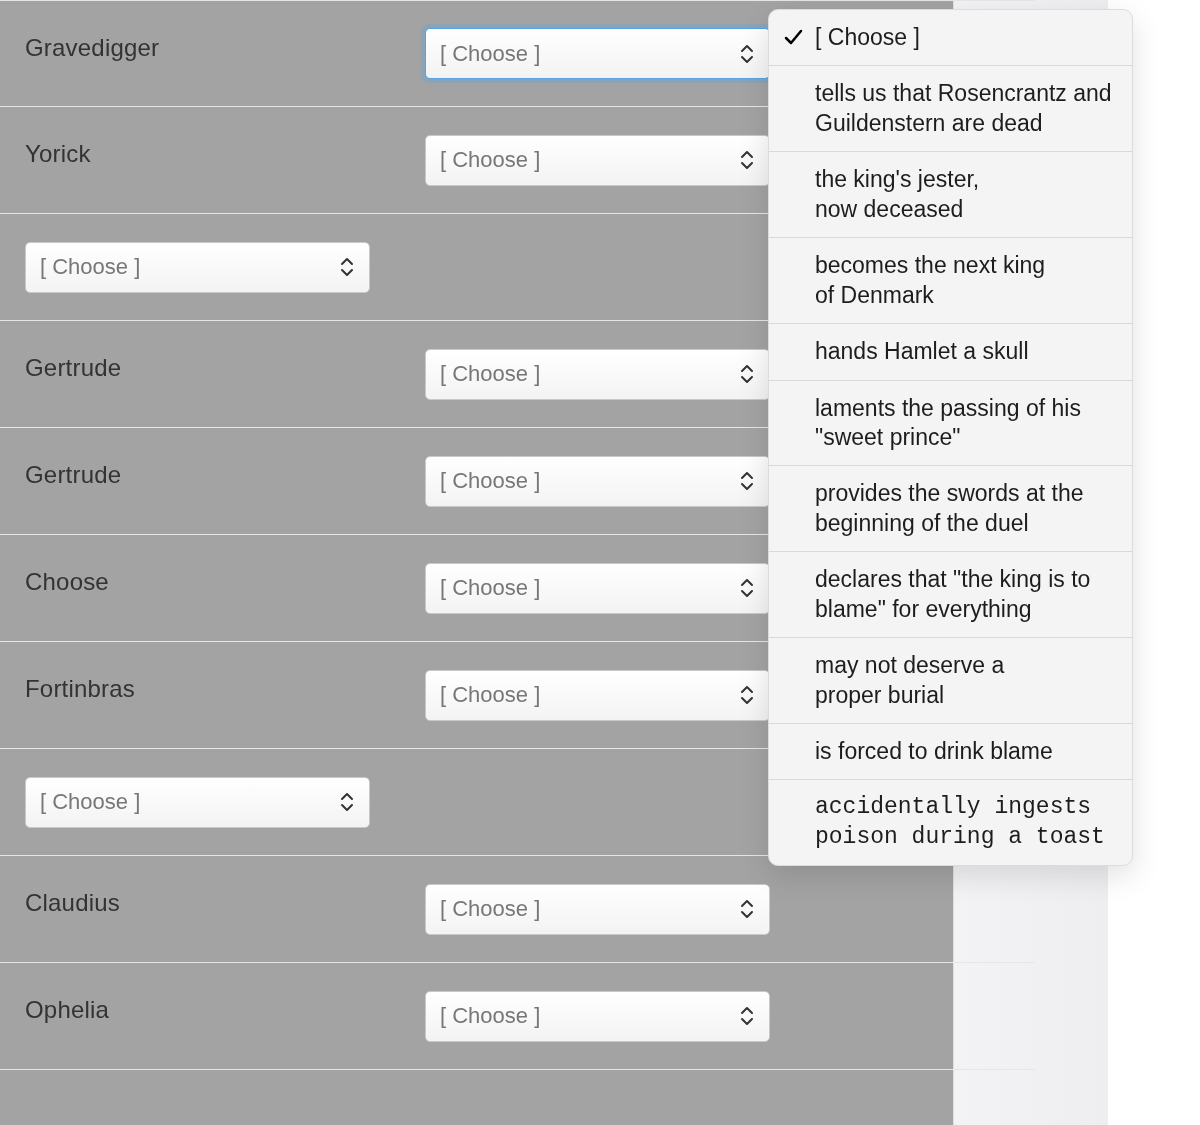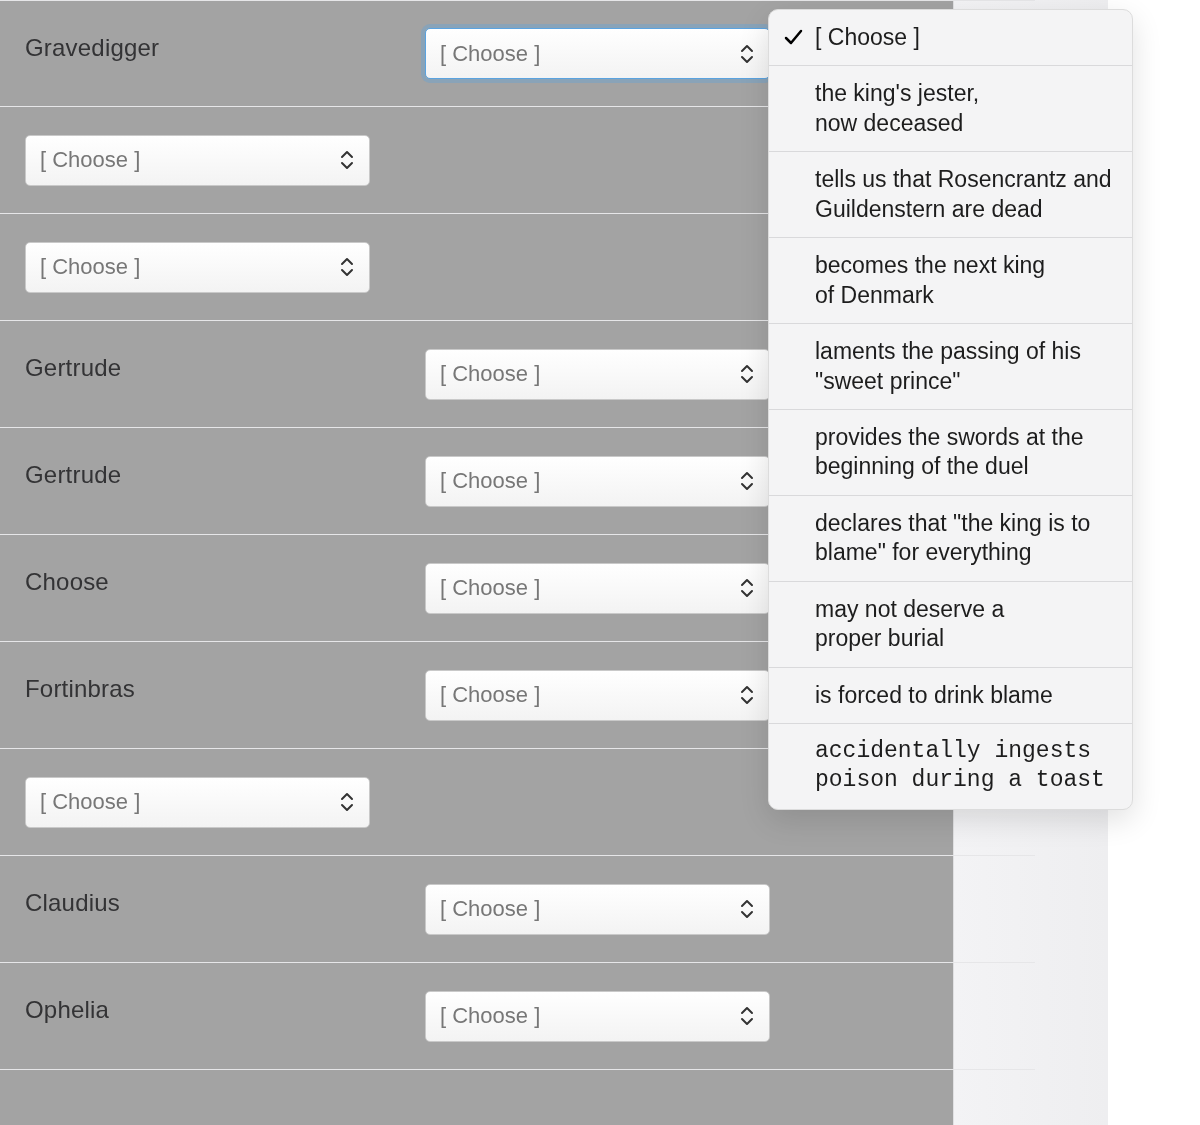--- a/index.html
+++ b/index.html
@@ -127,20 +127,21 @@
             <span class="chev">
               <svg viewBox="0 0 16 22" width="16" height="22">
                 <path d="M3 8 L8 3 L13 8" fill="none" stroke="#333" stroke-width="2" stroke-linecap="round" stroke-linejoin="round"></path>
                 <path d="M3 14 L8 19 L13 14" fill="none" stroke="#333" stroke-width="2" stroke-linecap="round" stroke-linejoin="round"></path>
               </svg>
             </span>
           </div>
         </div>
       </div>
       <div class="row">
+        <div class="label">Yorick</div>
         <div class="select-wrap">
           <div class="select">
             <span>[ Choose ]</span>
             <span class="chev">
               <svg viewBox="0 0 16 22" width="16" height="22">
                 <path d="M3 8 L8 3 L13 8" fill="none" stroke="#333" stroke-width="2" stroke-linecap="round" stroke-linejoin="round"></path>
                 <path d="M3 14 L8 19 L13 14" fill="none" stroke="#333" stroke-width="2" stroke-linecap="round" stroke-linejoin="round"></path>
               </svg>
             </span>
           </div>
@@ -255,23 +256,24 @@
             </span>
           </div>
         </div>
       </div>
     </div>
 
   <div class="popover" id="popover">
       <div class="pop-item"><span class="check"><svg viewBox="0 0 20 20" width="20" height="20">
             <path d="M3 11 L8 16 L18 4" fill="none" stroke="#000" stroke-width="2.5" stroke-linecap="round" stroke-linejoin="round"></path>
           </svg></span><span>[ Choose ]</span></div>
+      <div class="pop-item"><span>tells us that Rosencrantz and Guildenstern are dead</span></div>
       <div class="pop-item"><span>the king's jester, now&nbsp;deceased</span></div>
-      <div class="pop-item"><span>tells us that Rosencrantz and Guildenstern are dead</span></div>
       <div class="pop-item"><span>becomes the next king of&nbsp;Denmark</span></div>
+      <div class="pop-item"><span>hands Hamlet a skull</span></div>
       <div class="pop-item"><span>laments the passing of his "sweet prince"</span></div>
       <div class="pop-item"><span>provides the swords at the beginning of the duel</span></div>
       <div class="pop-item"><span>declares that "the king is to blame" for everything</span></div>
       <div class="pop-item"><span>may not deserve a proper&nbsp;burial</span></div>
       <div class="pop-item"><span>is forced to drink blame</span></div>
       <div class="pop-item"><span>accidentally ingests poison during a toast</span></div>
     </div>
 </div>
 
 </body></html>

